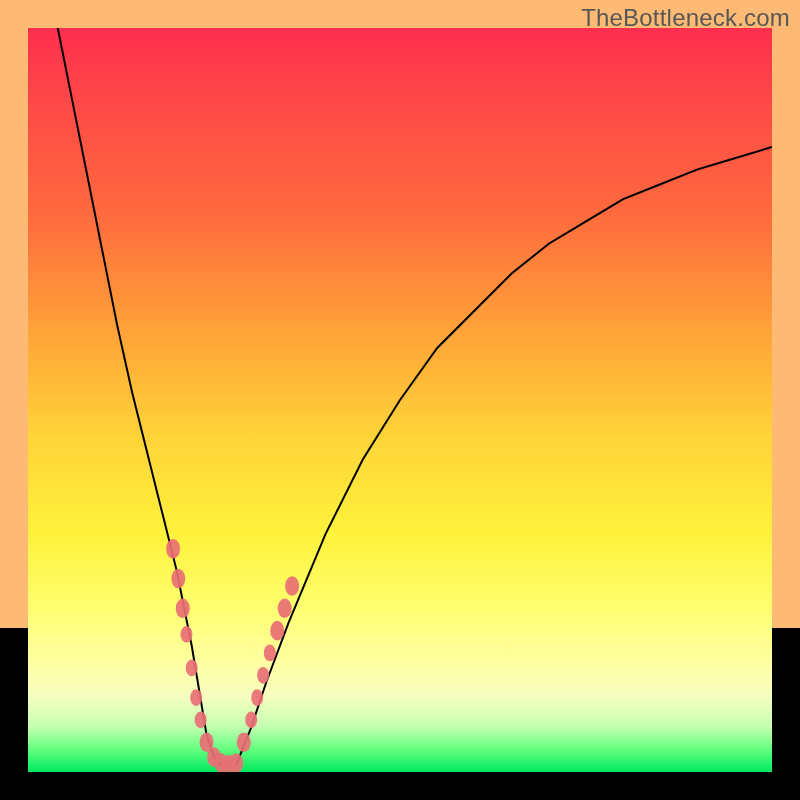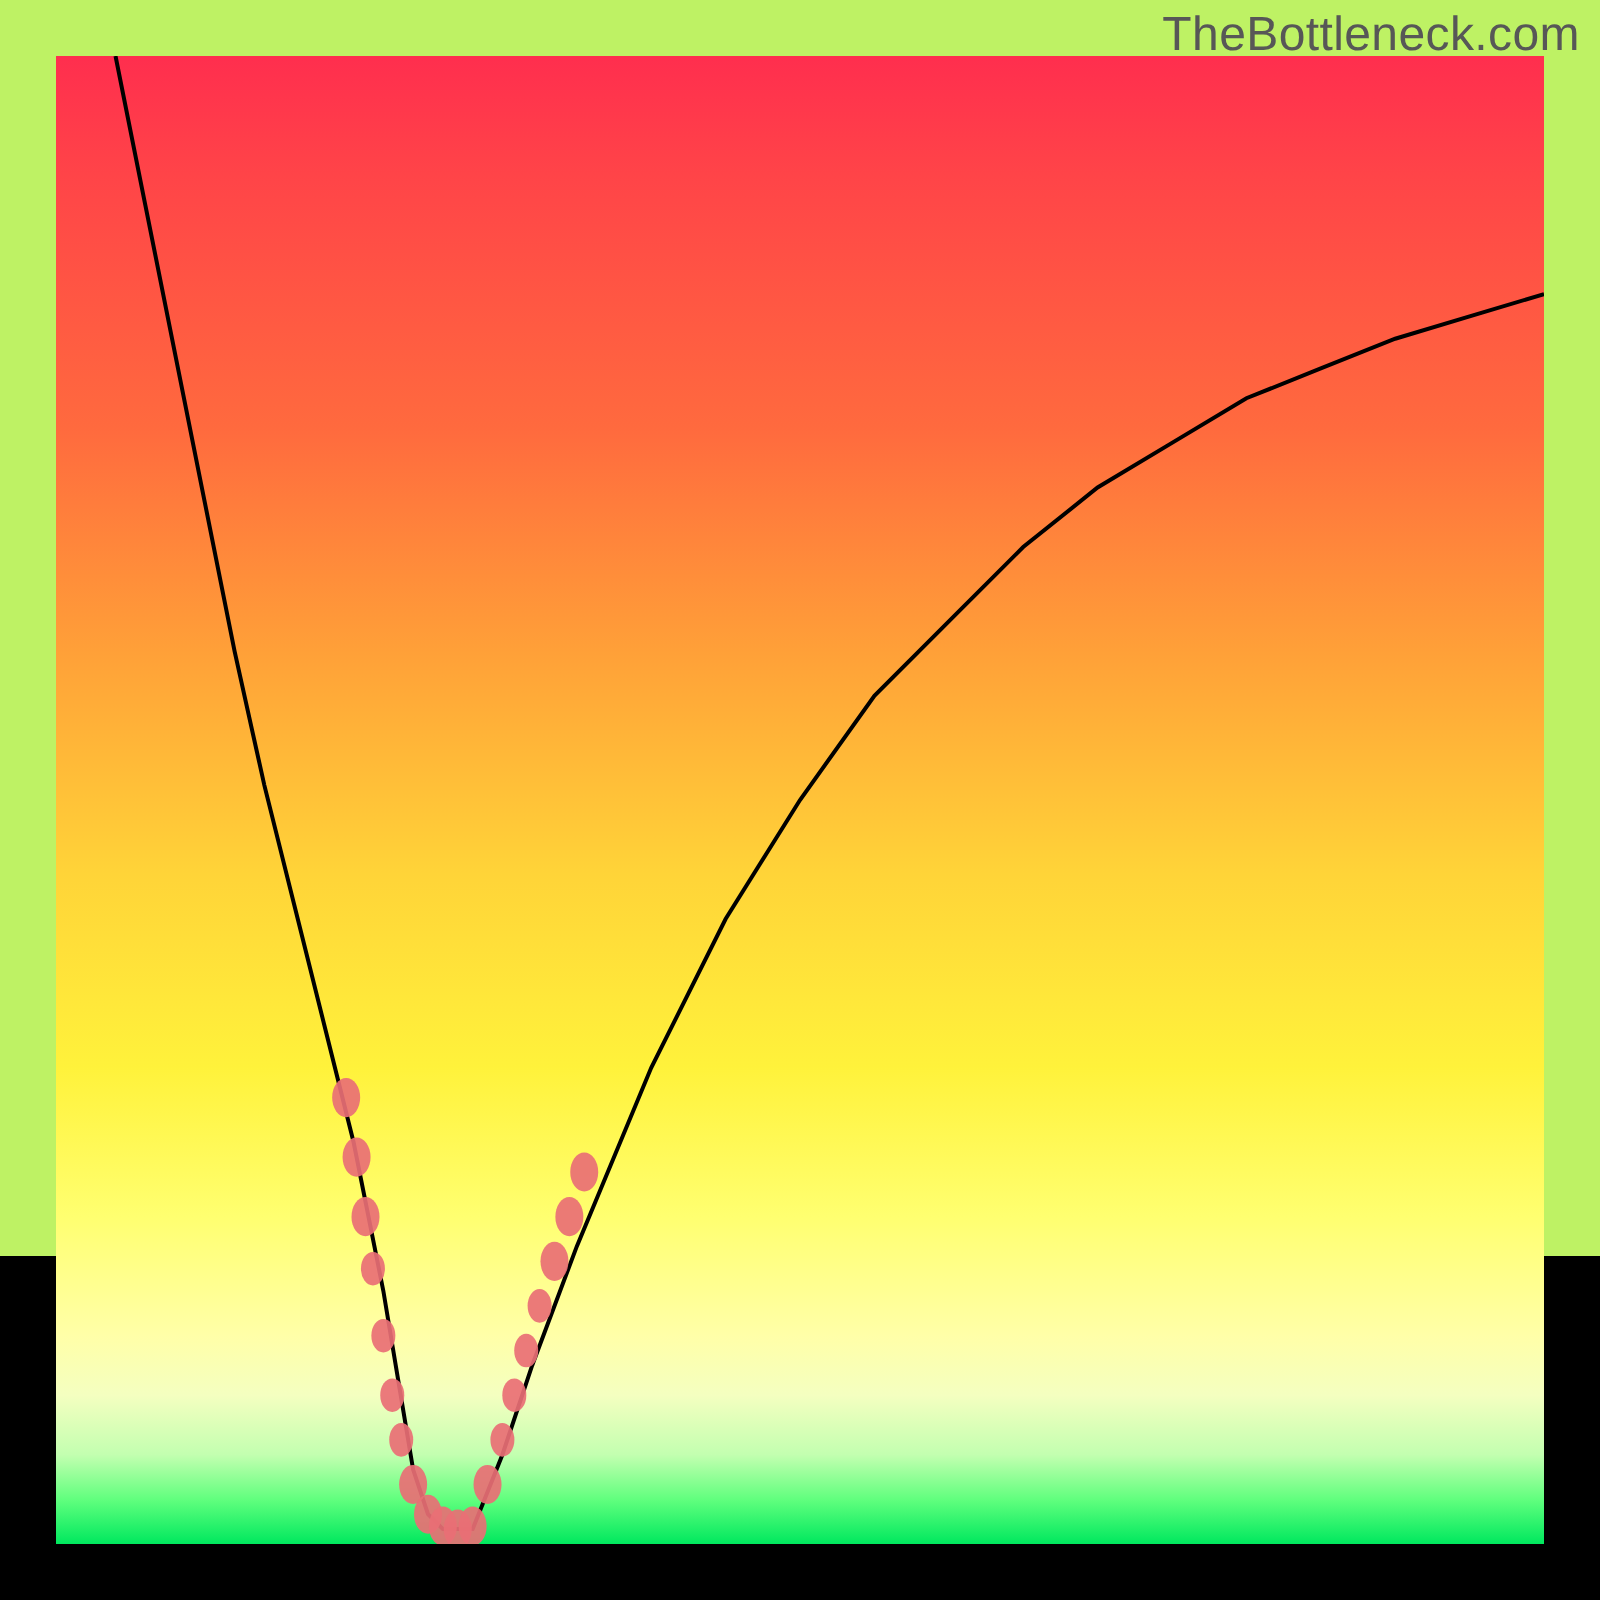--- a/index.html
+++ b/index.html
@@ -10,21 +10,21 @@
     background: #000;
     overflow: hidden;
     font-family: Arial, Helvetica, sans-serif;
   }
   .frame {
     position: absolute;
     top: 0;
     left: 0;
     width: 800px;
     height: 628px;
-    background: #bef264;
+    background: #fdba74;
   }
   .plot {
     position: absolute;
     top: 28px;
     left: 28px;
     width: 744px;
     height: 744px;
     
     background: linear-gradient(
       to bottom,

